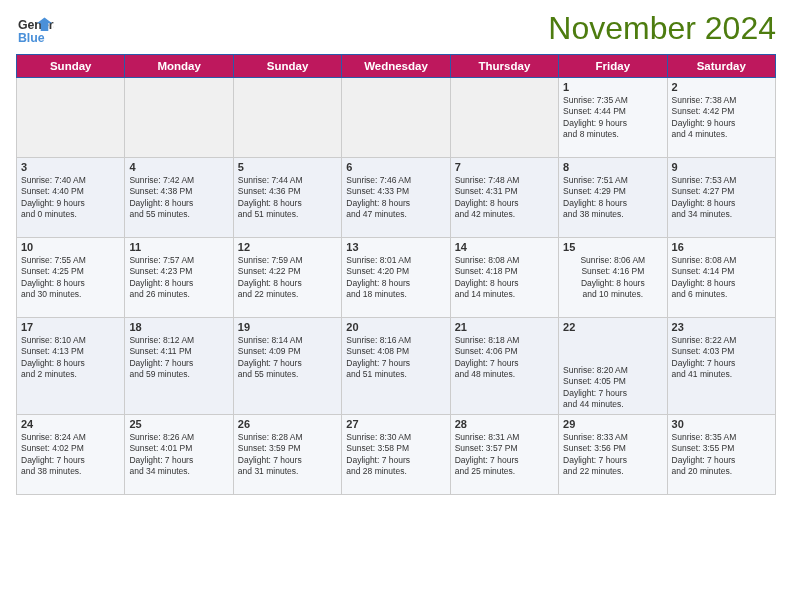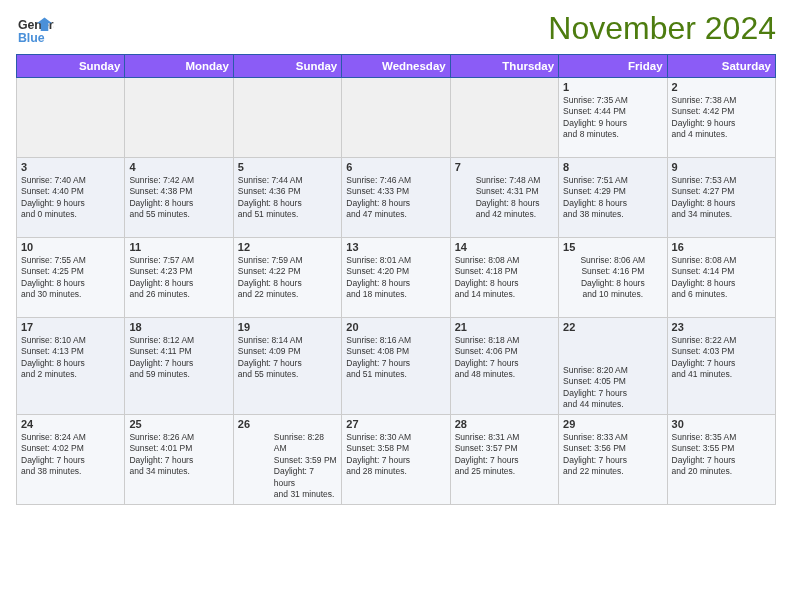--- a/index.html
+++ b/index.html
@@ -12,26 +12,26 @@
     .logo { display: flex; align-items: center; gap: 4px; }
     .logo-icon { width: 38px; height: 38px; }
 
     .title-block { text-align: right; }
     .month-title { font-size: 32px; font-weight: 300; color: #4d7c0f; }
     .location { font-size: 14px; color: #555; margin-top: 2px; }
 
     .calendar { width: 100%; border-collapse: collapse; }
 
     .calendar thead th {
-      background: #8b5cf6;
+      background: #be185d;
       color: #fff;
       font-size: 11.5px;
       font-weight: bold;
       padding: 5px 4px;
-      text-align: right;
+      text-align: center;
       border: 1px solid #2a5aaa;
     }
 
     .calendar tbody td {
       width: calc(100% / 7);
       vertical-align: top;
       border: 1px solid #ccc;
       padding: 3px 4px;
       font-size: 9px;
       color: #333;
@@ -123,21 +123,21 @@
           </td>
           <td>
             <span class="day-num">6</span>
             <div class="cell-info" style="white-space: pre-line;">Sunrise: 7:46 AM
 Sunset: 4:33 PM
 Daylight: 8 hours
 and 47 minutes.</div>
           </td>
           <td>
             <span class="day-num">7</span>
-            <div class="cell-info" style="white-space: pre-line; margin-left: 21px;">Sunrise: 7:48 AM
+            <div class="cell-info" style="white-space: pre-line;">Sunrise: 7:48 AM
 Sunset: 4:31 PM
 Daylight: 8 hours
 and 42 minutes.</div>
           </td>
           <td>
             <span class="day-num">8</span>
             <div class="cell-info" style="white-space: pre-line;">Sunrise: 7:51 AM
 Sunset: 4:29 PM
 Daylight: 8 hours
 and 38 minutes.</div>
@@ -262,21 +262,21 @@
           </td>
           <td>
             <span class="day-num">25</span>
             <div class="cell-info" style="white-space: pre-line;">Sunrise: 8:26 AM
 Sunset: 4:01 PM
 Daylight: 7 hours
 and 34 minutes.</div>
           </td>
           <td>
             <span class="day-num">26</span>
-            <div class="cell-info" style="white-space: pre-line; margin-left: 36px;">Sunrise: 8:28 AM
+            <div class="cell-info" style="white-space: pre-line;">Sunrise: 8:28 AM
 Sunset: 3:59 PM
 Daylight: 7 hours
 and 31 minutes.</div>
           </td>
           <td>
             <span class="day-num">27</span>
             <div class="cell-info" style="white-space: pre-line;">Sunrise: 8:30 AM
 Sunset: 3:58 PM
 Daylight: 7 hours
 and 28 minutes.</div>

